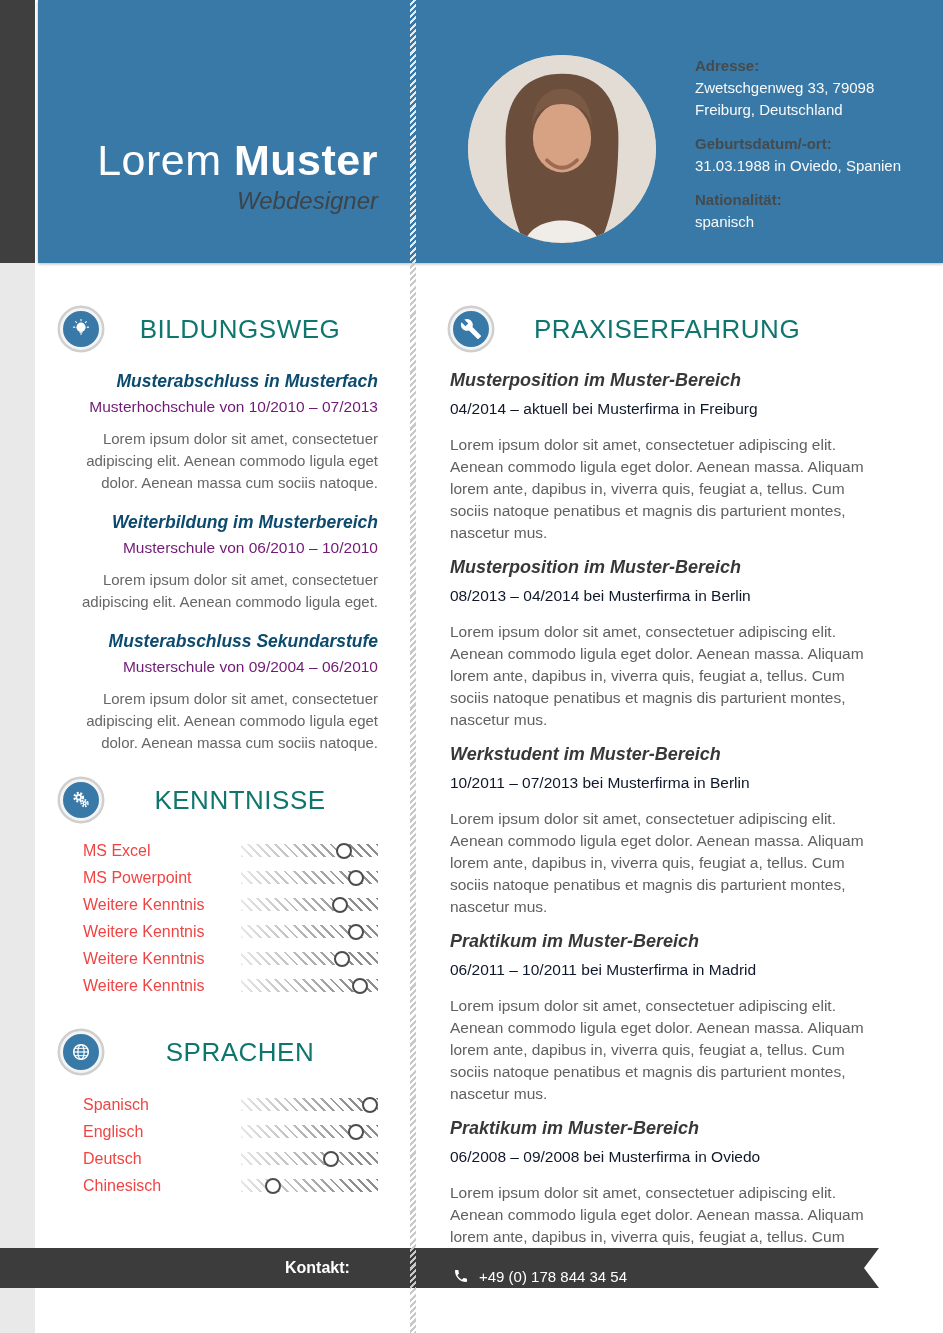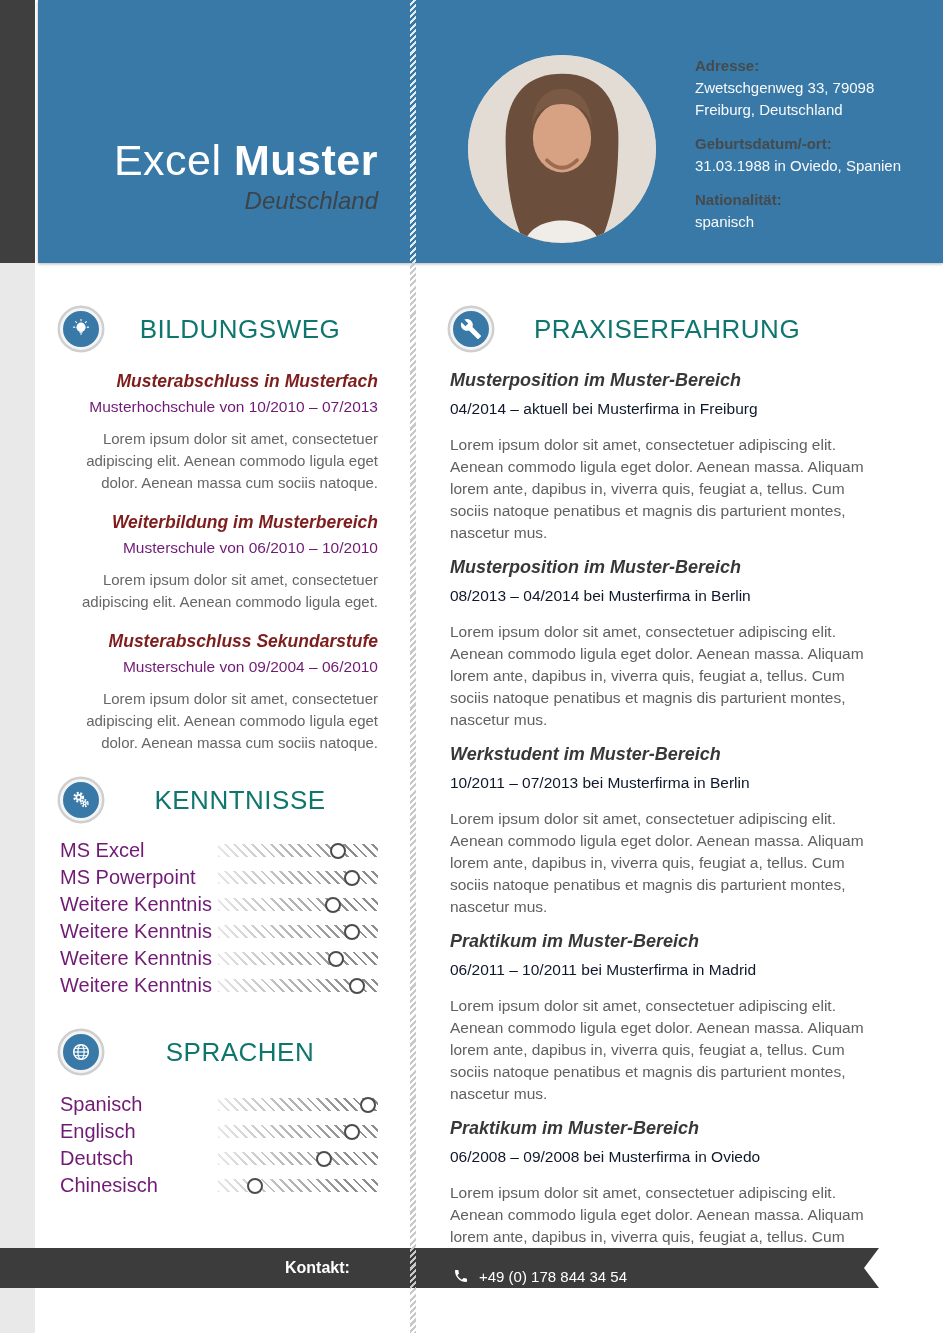--- a/index.html
+++ b/index.html
@@ -47,27 +47,27 @@
   .sec-head h2{margin:0;font-size:26px;font-weight:400;color:#0f766e;letter-spacing:.5px;}
   .col-left .sec-head h2{flex:1;text-align:center;}
   .col-right .sec-head h2{margin-left:42px;}
   .head-edu{margin-bottom:20px;}
   .head-skills{margin-top:25px;margin-bottom:16px;}
   .head-langs{margin-top:32px;margin-bottom:18px;}
   .head-exp{margin-bottom:18px;}
 
   
   .edu-entry{text-align:right;margin-bottom:17px;}
-  .edu-title{margin:0;font-size:17.5px;font-style:italic;font-weight:700;color:#7f1d1d;line-height:22px;}
+  .edu-title{margin:0;font-size:17.5px;font-style:italic;font-weight:700;color:#0c4a6e;line-height:22px;}
   .edu-sub{font-size:15.5px;color:#701a75;line-height:21px;margin-top:4px;}
   .edu-text{font-size:15px;color:#666666;line-height:22px;margin-top:11px;}
 
   
   .meter-row{display:flex;align-items:center;height:27px;}
-  .meter-label{width:158px;font-size:20px;color:#701a75;}
+  .meter-label{width:158px;font-size:16px;color:#ef4444;margin-left:23px;}
   .meter-bar{position:relative;flex:1;height:13px;
      background:
        linear-gradient(to right,rgba(255,255,255,.8),rgba(255,255,255,0) 82%),
        repeating-linear-gradient(45deg,#8d8d8d 0 2px,#ffffff 2px 6.5px);}
   .meter-dot{position:absolute;top:50%;transform:translateY(-50%);width:12px;height:12px;
      border:2.5px solid #4c4c4c;border-radius:50%;background:#ffffff;}
 
   
   .exp-entry{margin-bottom:11px;}
   .exp-title{margin:0;font-size:18px;font-style:italic;font-weight:700;color:#383838;line-height:24px;}
@@ -86,24 +86,24 @@
 <body>
 
 <div class="page">
 
   <div class="strip-dark"></div>
   <div class="strip-light"></div>
 
   <header class="header">
     <div class="name-block">
       <div class="name">
-        <span class="first">Excel</span>
+        <span class="first">Lorem</span>
         <span class="last">Muster</span>
       </div>
-      <div class="role">Deutschland</div>
+      <div class="role">Webdesigner</div>
     </div>
 
     <div class="photo">
       <svg viewBox="0 0 100 100" aria-hidden="true">
         <circle cx="50" cy="50" r="50" fill="#e3dcd5"></circle>
         <path d="M50 10 C28 10 20 26 20 44 C20 70 24 88 30 100 L70 100 C76 88 80 70 80 44 C80 26 72 10 50 10 Z" fill="#6b4e3b"></path>
         <ellipse cx="50" cy="44" rx="15.5" ry="18.5" fill="#d7a184"></ellipse>
         <path d="M34 40 C34 24 42 18 50 18 C58 18 66 24 66 40 C66 32 60 26 50 26 C40 26 34 32 34 40 Z" fill="#7a5a44"></path>
         <path d="M42 56 Q50 64 58 56" stroke="#9c6b52" fill="none" stroke-width="2" stroke-linecap="round"></path>
         <path d="M30 100 C34 84 66 84 70 100 Z" fill="#f0ece8"></path>

